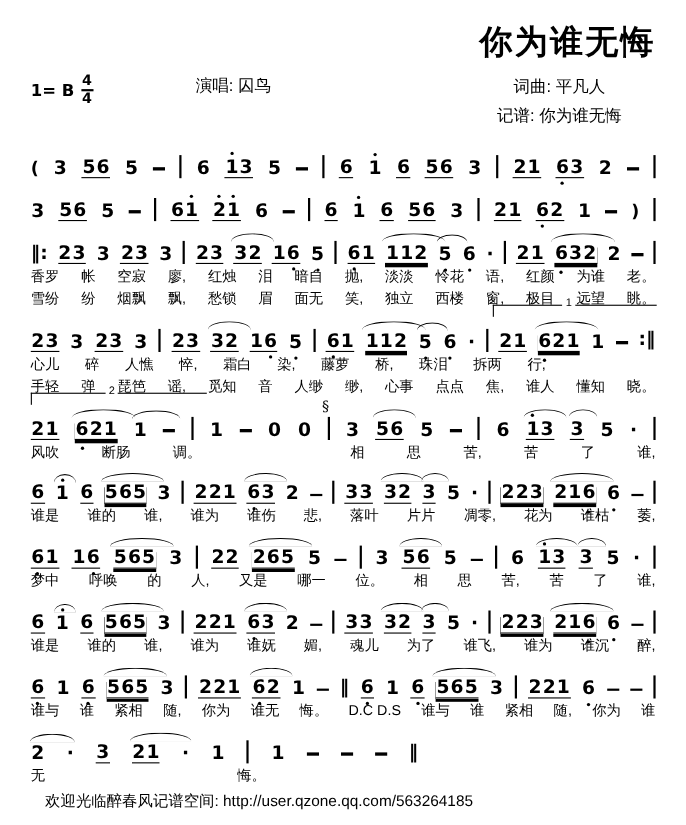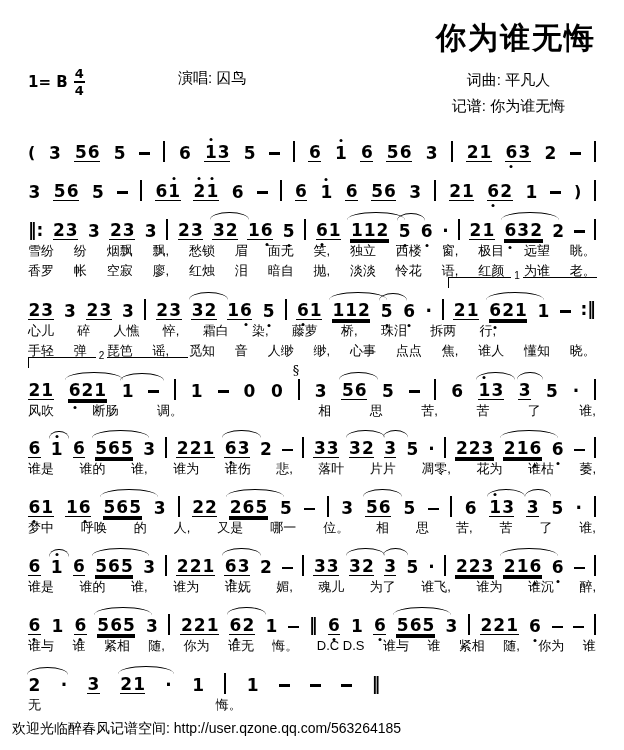--- a/index.html
+++ b/index.html
@@ -50,21 +50,21 @@
   .segnobar .sg{position:absolute;top:-16px;left:-5px;font-size:13px;font-weight:400;
     font-family:"DejaVu Serif",serif;}
   .volta{position:absolute;top:-13px;height:10px;
     border-top:1.6px solid #000;border-left:1.6px solid #000;}
   .volta b{position:absolute;top:-8px;left:42%;background:#fff;
     padding:0 3px;font-size:10px;font-weight:400;}
   .lyrics-row{display:flex;justify-content:space-between;
     margin-top:3px;font-size:13px;line-height:1.3;}
   .lyrics-row span{white-space:pre;min-width:10px;display:inline-block;}
   
-  .footer{position:absolute;left:12px;bottom:12px;font-size:14px;}
+  .footer{position:absolute;left:41px;bottom:12px;font-size:14px;}
 </style>
 </head>
 <body>
 
 <div class="page">
 
   <div class="title">你为谁无悔</div>
 
   <div class="meta-row">
     <div class="keysig">
@@ -275,51 +275,51 @@
             <span class="ch">2</span>
             <i class="arc"></i>
           </span>
           <span class="note">
             <span class="ch">2</span>
           </span>
           <span class="dash"></span>
           <span class="bar"></span>
         </div>
         <div class="lyrics-row">
+          <span>香罗</span>
+          <span>帐</span>
+          <span>空寂</span>
+          <span>廖,</span>
+          <span>红烛</span>
+          <span>泪</span>
+          <span>暗自</span>
+          <span>抛,</span>
+          <span>淡淡</span>
+          <span>怜花</span>
+          <span>语,</span>
+          <span>红颜</span>
+          <span>为谁</span>
+          <span>老。</span>
+        </div>
+        <div class="lyrics-row">
           <span>雪纷</span>
           <span>纷</span>
           <span>烟飘</span>
           <span>飘,</span>
           <span>愁锁</span>
           <span>眉</span>
           <span>面无</span>
           <span>笑,</span>
           <span>独立</span>
           <span>西楼</span>
           <span>窗,</span>
           <span>极目</span>
           <span>远望</span>
           <span>眺。</span>
         </div>
-        <div class="lyrics-row">
-          <span>香罗</span>
-          <span>帐</span>
-          <span>空寂</span>
-          <span>廖,</span>
-          <span>红烛</span>
-          <span>泪</span>
-          <span>暗自</span>
-          <span>抛,</span>
-          <span>淡淡</span>
-          <span>怜花</span>
-          <span>语,</span>
-          <span>红颜</span>
-          <span>为谁</span>
-          <span>老。</span>
-        </div>
       </div>
       <div class="score-line" style="margin-top: 10px;">
         <div class="notes-row">
           <div class="volta" style="left: 74%; width: 26%;">
             <b>1</b>
           </div>
           <span class="note u1">
             <span class="ch">2</span>
             <span class="ch">3</span>
           </span>

